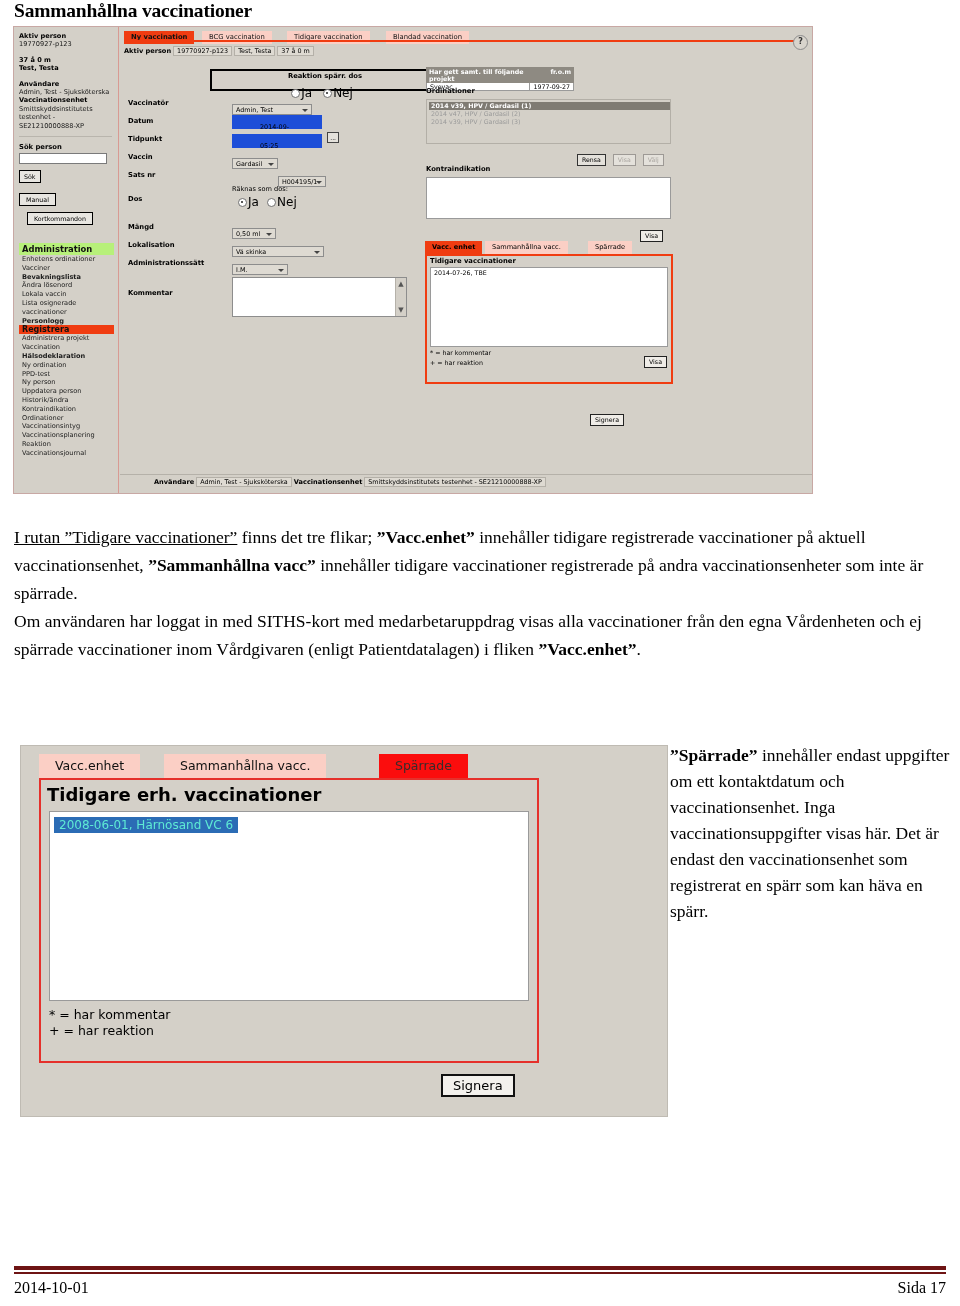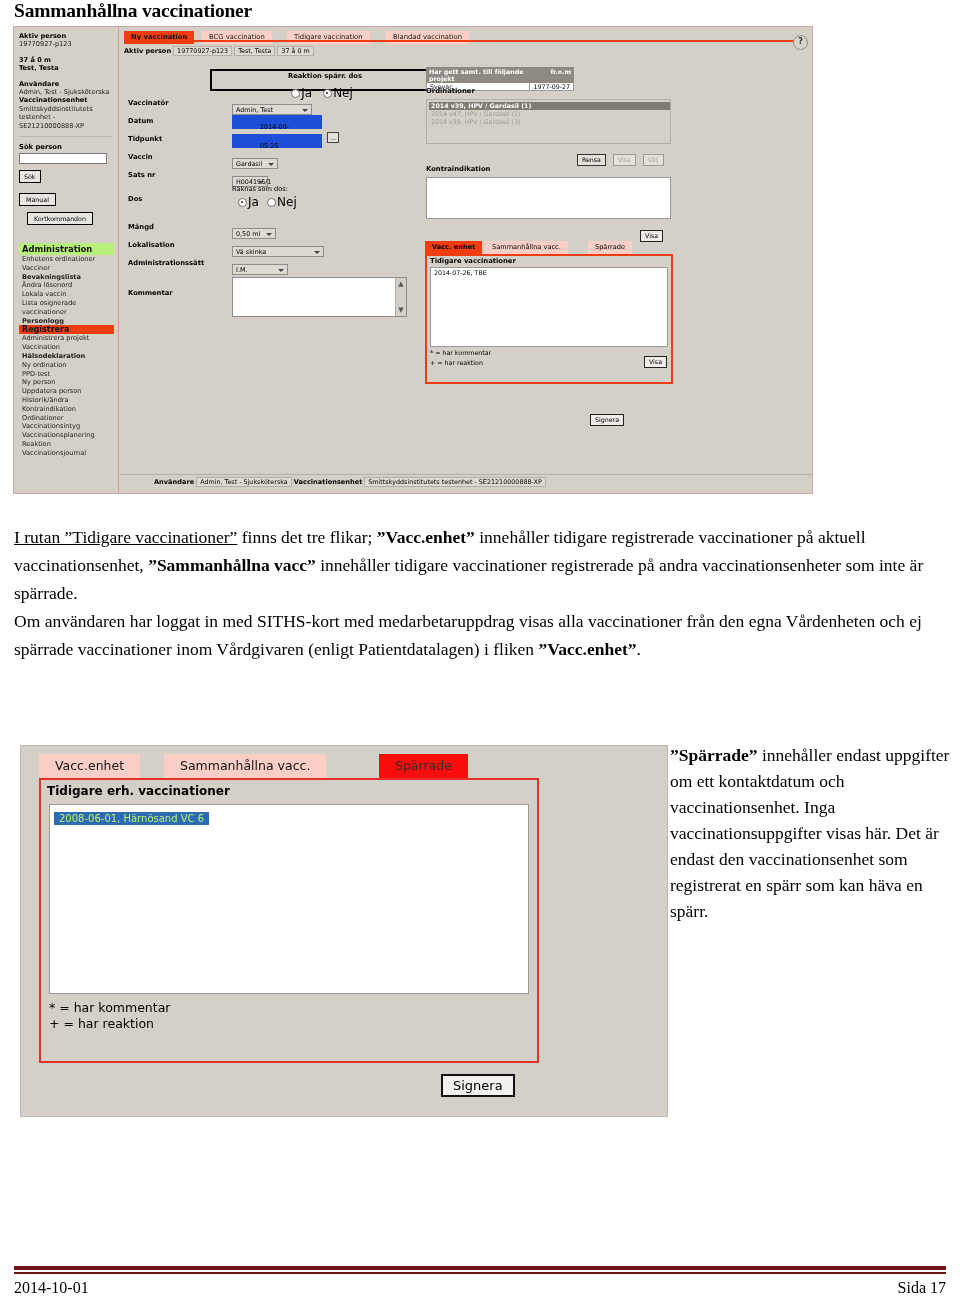--- a/index.html
+++ b/index.html
@@ -176,27 +176,27 @@
   .s2tab{
     position:absolute;top:0;height:24px;line-height:24px;font-size:12.5px;
     padding:0 16px;background:#fbcfc5;box-sizing:border-box;
     font-family:"DejaVu Sans", sans-serif;color:#111;
   }
   .s2tab.active{background:#fb0d0d;color:#3a2b2b;}
   .s2body{
     position:absolute;left:18px;top:32px;width:500px;height:285px;
     border:2px solid #e5302b;box-sizing:border-box;background:#d4d0c8;
   }
-  .s2title{font-size:12px;font-weight:bold;padding:4px 6px 0 6px;font-family:"DejaVu Sans", sans-serif;}
+  .s2title{font-size:18px;font-weight:bold;padding:4px 6px 0 6px;font-family:"DejaVu Sans", sans-serif;}
   .s2list{
     margin:6px 8px 0 8px;height:190px;background:#fff;border:1px solid #9a9a9a;
     box-sizing:border-box;padding:3px 0 0 0;
   }
   .s2item{
-    display:inline-block;background:#2b6cb5;color:#bef264;font-size:10px;
+    display:inline-block;background:#2b6cb5;color:#5eead4;font-size:12px;
     padding:1px 5px;margin-left:4px;font-family:"DejaVu Sans", sans-serif;
     outline:1px dotted #fff;
   }
   .s2legend{font-size:12.5px;line-height:16px;padding:6px 0 0 8px;font-family:"DejaVu Sans", sans-serif;}
   .s2signera{
     position:absolute;left:420px;top:328px;border:2px solid #111;background:#f3f1ed;
     font-size:13px;padding:2px 10px;font-family:"DejaVu Sans", sans-serif;
   }
 
   
@@ -303,21 +303,21 @@
         <span class="dots">...</span>
       </div>
 
       <div class="frow" style="top:108px;">Tidpunkt</div>
       <div class="fctl" style="top:106px;"><span class="txt" style="width:90px;">05:25</span></div>
 
       <div class="frow" style="top:126px;">Vaccin</div>
       <div class="fctl" style="top:124px;"><span class="sel" style="width:46px;">Gardasil</span></div>
 
       <div class="frow" style="top:144px;">Sats nr</div>
-      <div class="fctl" style="top:142px;"><span class="sel" style="width:36px;">H004195/1</span></div>
+      <div class="fctl" style="top:142px;"><span class="sel" style="width:48px;margin-left:46px;">H004195/1</span></div>
 
       <div class="frow" style="top:168px;">Dos</div>
       <div class="fctl" style="top:158px;font-size:6.6px;">
         <span>Räknas som dos:</span>
         <div style="margin-top:2px;padding-left:6px;">
           <span class="radio on"></span><span class="rlab">Ja</span>
           <span class="radio"></span><span class="rlab">Nej</span>
         </div>
       </div>
 

